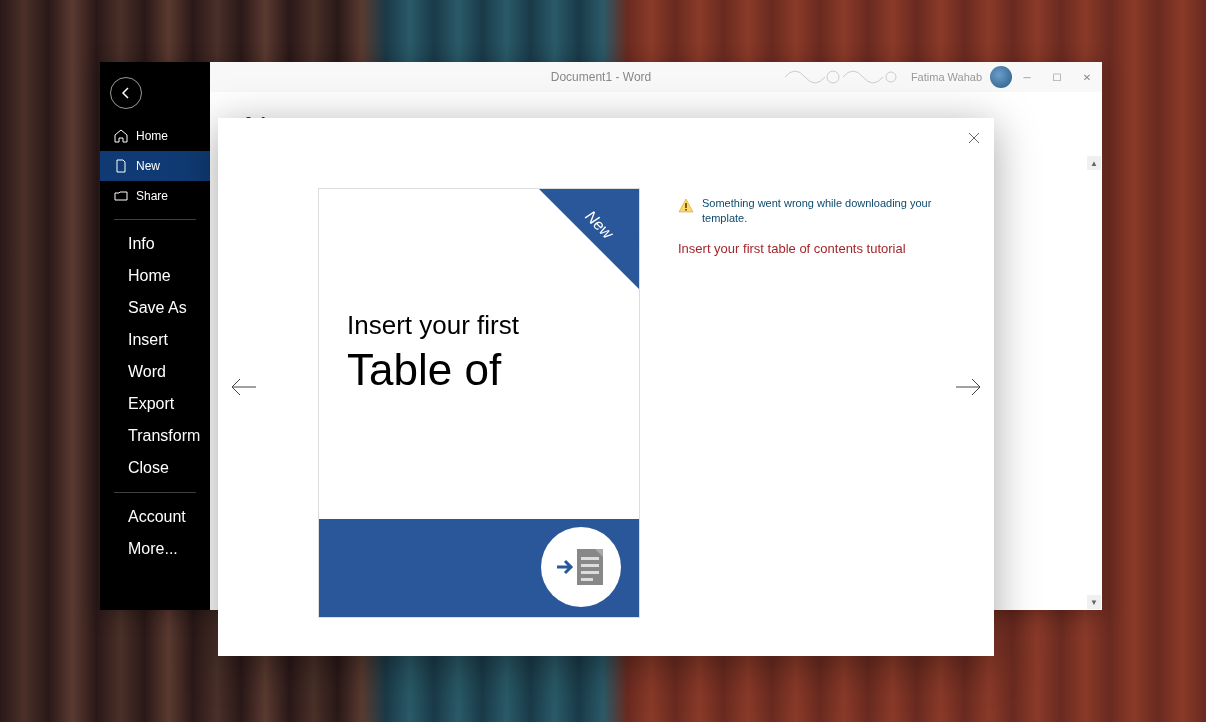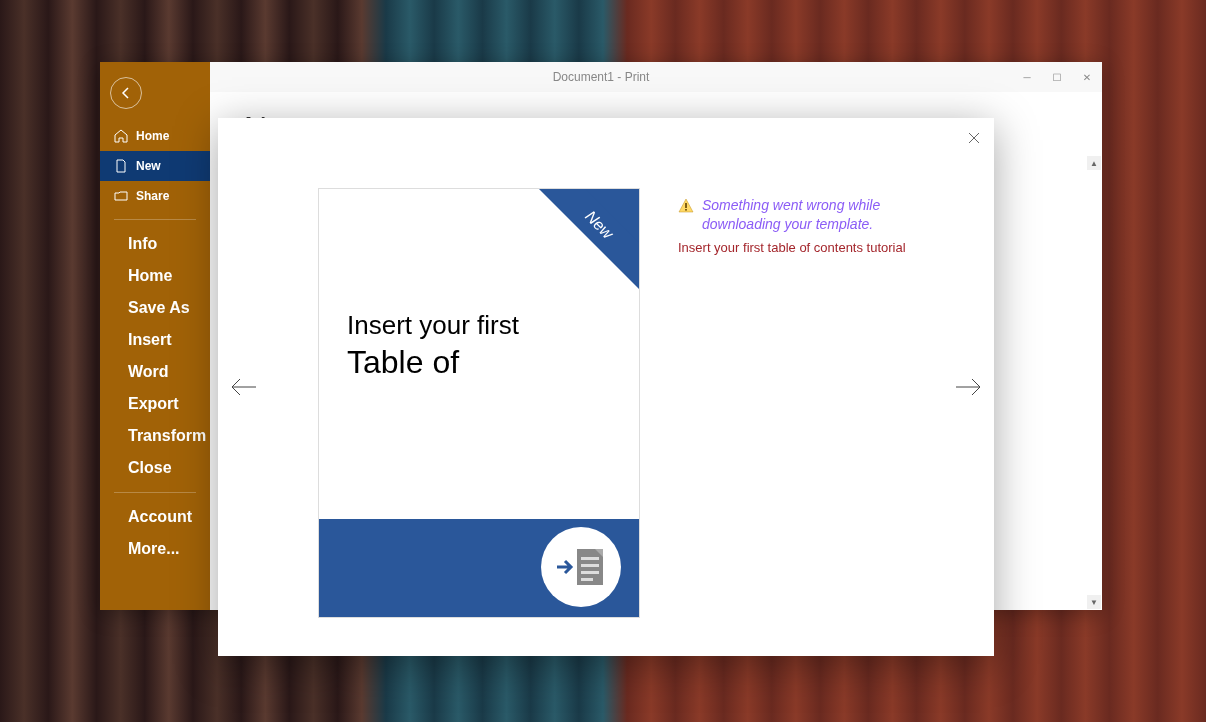--- a/index.html
+++ b/index.html
@@ -76,25 +76,24 @@
   display: flex;
   align-items: center;
   justify-content: center;
   color: #888;
   font-size: 10px;
 }
 .sidebar {
   position: absolute;
   left: 0; top: 0; bottom: 0;
   width: 110px;
-  background: #a16207;
+  background: #000000;
   color: #fff;
   padding-top: 15px;
   z-index: 2;
-  font-weight: bold;
 }
 .back-btn {
   width: 32px; height: 32px;
   border: 1px solid rgba(255,255,255,0.6);
   border-radius: 50%;
   margin-left: 10px;
   margin-bottom: 12px;
   display: flex;
   align-items: center;
   justify-content: center;
@@ -208,21 +207,21 @@
 }
 .preview-title {
   position: absolute;
   left: 28px; top: 120px;
   color: #000000;
   font-size: 26px;
   font-weight: 300;
   line-height: 1.25;
 }
 .preview-title .big {
-  font-size: 32px;
+  font-size: 44px;
   display: block;
 }
 .preview-footer {
   position: absolute;
   left: 0; right: 0; bottom: 0;
   height: 98px;
   background: #2a579a;
 }
 .preview-icon-wrap {
   position: absolute;
@@ -242,37 +241,48 @@
 .error-row {
   display: flex;
   gap: 8px;
   align-items: flex-start;
 }
 .warn-triangle {
   flex-shrink: 0;
   margin-top: 2px;
 }
 .error-msg {
-  color: #8b5cf6;
-  font-size: 14px;
+  color: #0c4a6e;
+  font-size: 11px;
   line-height: 1.35;
-  font-style: italic;
 }
 .error-sub {
   color: #a4262c;
   font-size: 13px;
-  margin-top: 6px;
+  margin-top: 15px;
 }
 </style>
 </head>
 <body>
 
 <div class="word-window">
   <div class="title-bar">
-    <span class="title-text">Document1  -  Print</span>
+    <span class="title-text">Document1  -  Word</span>
+    <div class="title-decor">
+      <svg width="120" height="36" viewBox="0 0 120 36">
+        <g fill="none" stroke="#ccc" stroke-width="1">
+          <path d="M2 18 Q 12 6 22 18 Q 32 30 42 18"></path>
+          <circle cx="50" cy="18" r="6"></circle>
+          <path d="M60 18 Q 70 6 80 18 Q 90 30 100 18"></path>
+          <circle cx="108" cy="18" r="5"></circle>
+        </g>
+      </svg>
+      <span class="user-name">Fatima Wahab</span>
+      <div class="avatar"></div>
+    </div>
     <div class="win-controls">
       <div class="win-btn">─</div>
       <div class="win-btn">☐</div>
       <div class="win-btn">✕</div>
     </div>
   </div>
 
   <div class="sidebar">
     <div class="back-btn">
       <svg width="14" height="14" viewBox="0 0 14 14">

